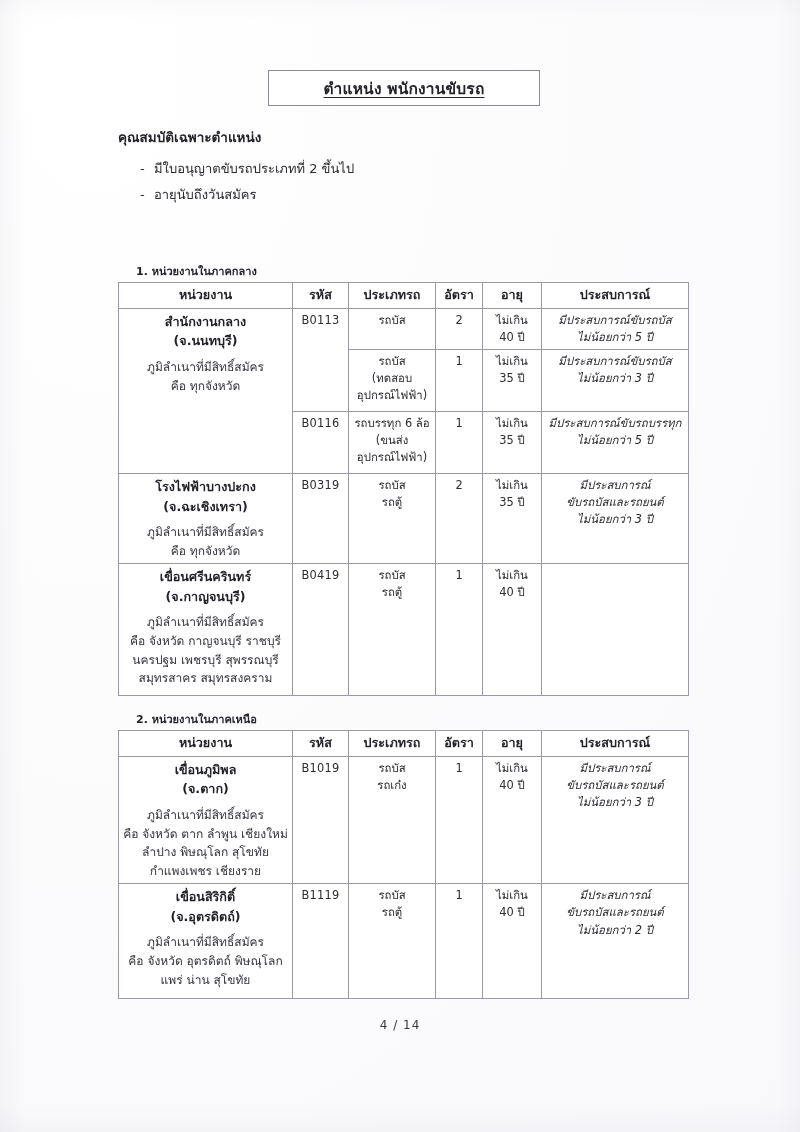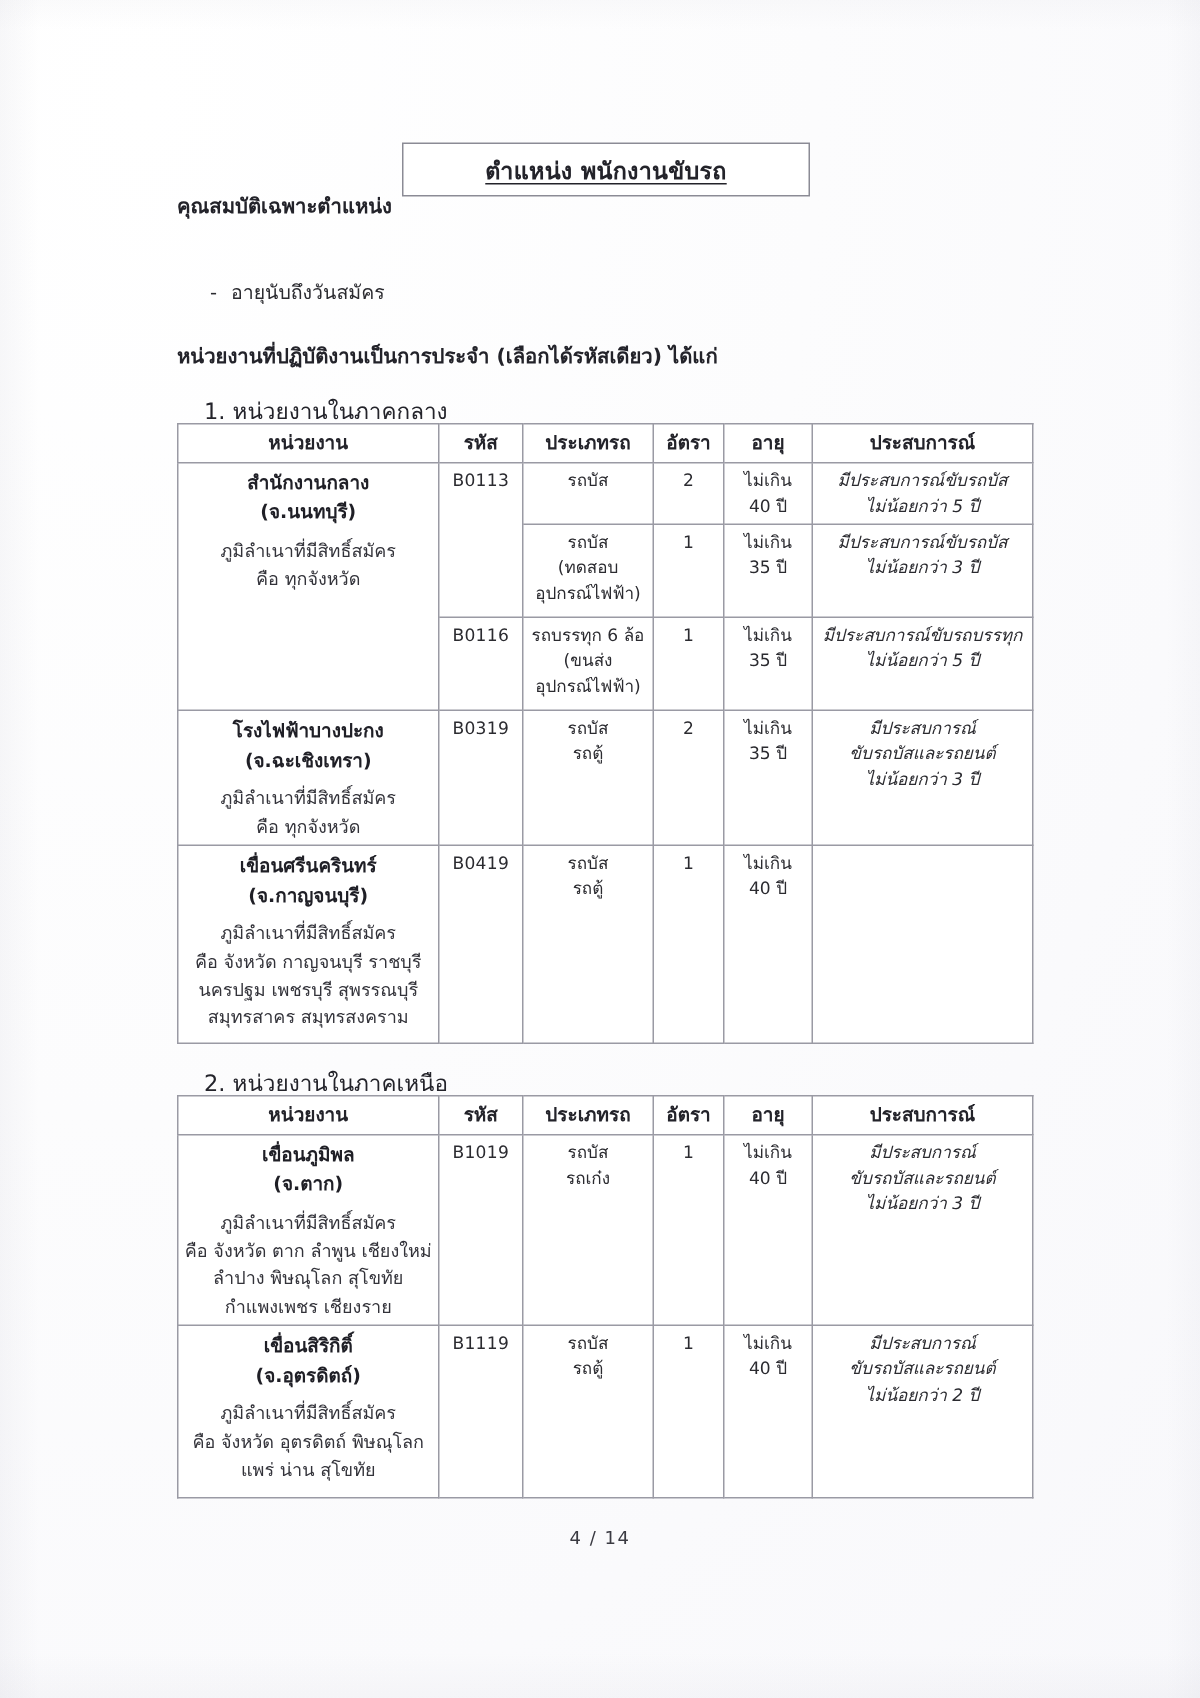--- a/index.html
+++ b/index.html
@@ -41,21 +41,20 @@
     position: absolute;
     left: 268px;
     top: 70px;
     width: 270px;
     height: 34px;
     border: 1px solid #8b8b95;
     display: flex;
     align-items: center;
     justify-content: center;
     background: #ffffff;
-    margin-top: 25px;
   }
   .title-text {
     font-size: 15.5px;
     font-weight: 600;
     color: #23232a;
     text-decoration: underline;
     text-underline-offset: 3px;
     letter-spacing: 0.2px;
   }
 
@@ -70,22 +69,22 @@
   .bullet-line {
     position: absolute;
     font-size: 13px;
     color: #2b2b30;
     white-space: nowrap;
   }
   .bullet-dash { display: inline-block; width: 14px; }
 
   .tbl-caption {
     position: absolute;
-    font-size: 15px;
-    font-weight: 400;
+    font-size: 11px;
+    font-weight: 700;
     color: #23232a;
     white-space: nowrap;
   }
 
   
   table.doc-table {
     position: absolute;
     border-collapse: collapse;
     table-layout: fixed;
     background: #ffffff;
@@ -150,25 +149,27 @@
 
 <div class="page">
   <div class="scan-shade"></div>
 
   <div class="title-box">
     <span class="title-text">ตำแหน่ง พนักงานขับรถ</span>
   </div>
 
   <div class="sec-heading" style="left:118px; top:126px;">คุณสมบัติเฉพาะตำแหน่ง</div>
 
+  <div class="bullet-line" style="left:140px; top:158px;">
+    <span class="bullet-dash">-</span><span>มีใบอนุญาตขับรถประเภทที่ 2 ขึ้นไป</span>
+  </div>
   <div class="bullet-line" style="left:140px; top:184px;">
     <span class="bullet-dash">-</span><span>อายุนับถึงวันสมัคร</span>
   </div>
 
-  <div class="sec-heading" style="left:118px; top:226px;">หน่วยงานที่ปฏิบัติงานเป็นการประจำ (เลือกได้รหัสเดียว) ได้แก่</div>
 
   <div class="tbl-caption" style="left:136px; top:262px;">1. หน่วยงานในภาคกลาง</div>
 
   <table class="doc-table" id="table-1" style="left:118px; top:282px; width:570px;">
     <colgroup>
       <col style="width:174px">
         <col style="width:56px">
         <col style="width:87px">
       <col style="width:47px">
         <col style="width:59px">

